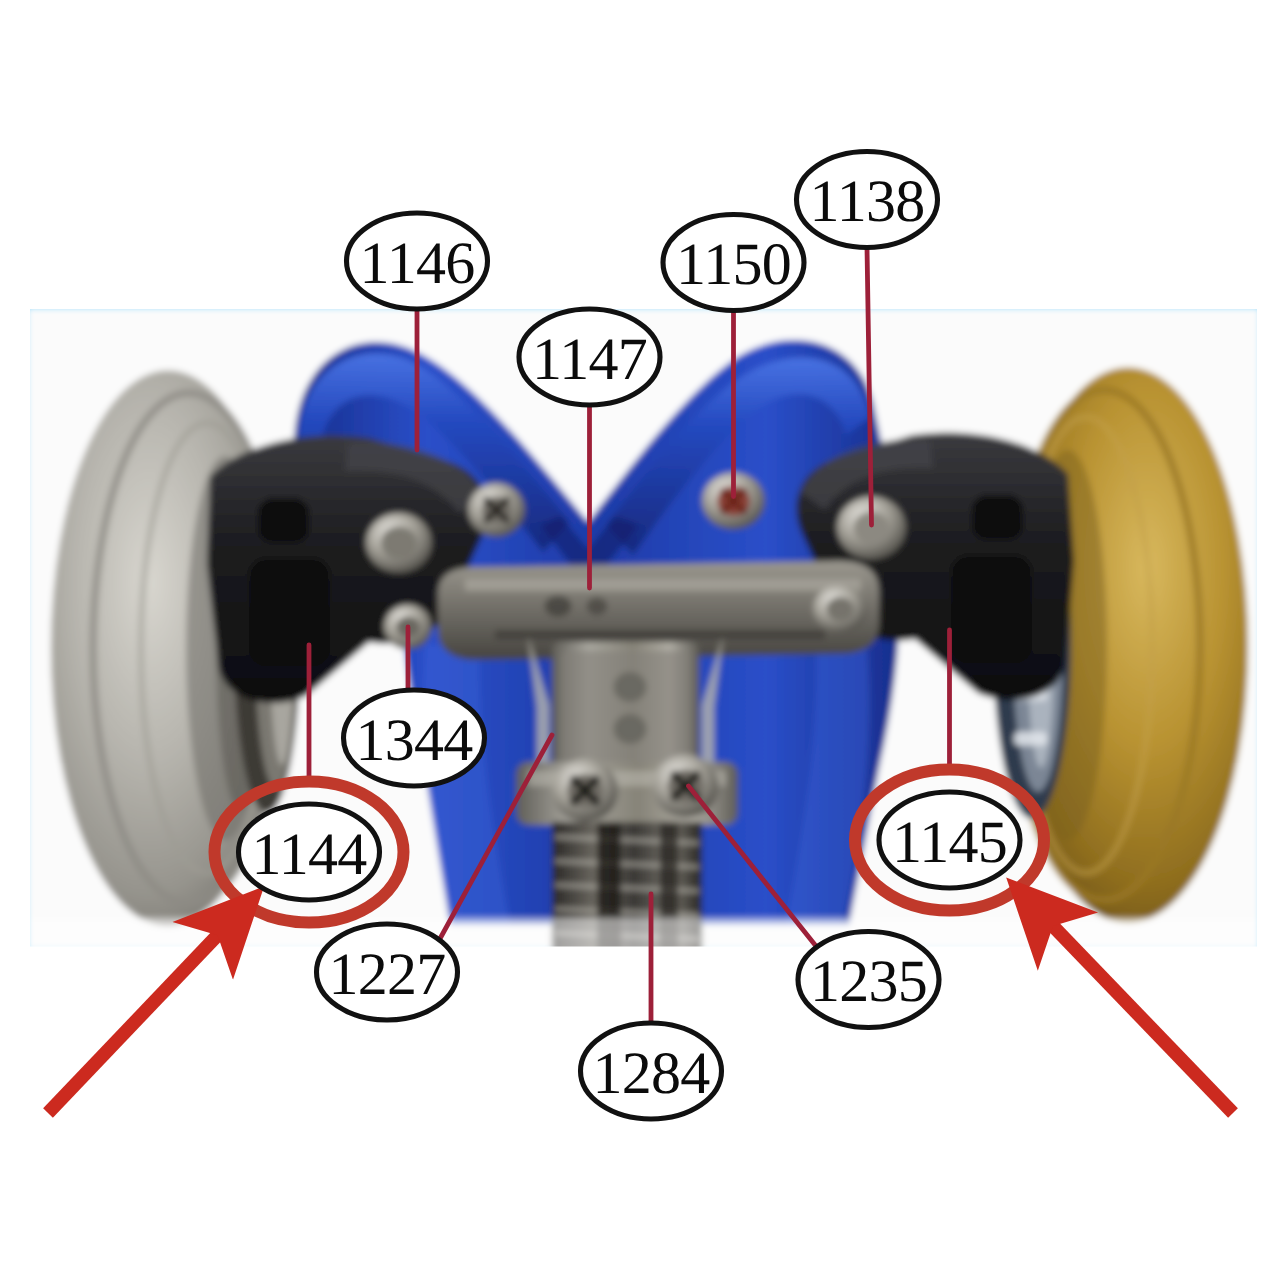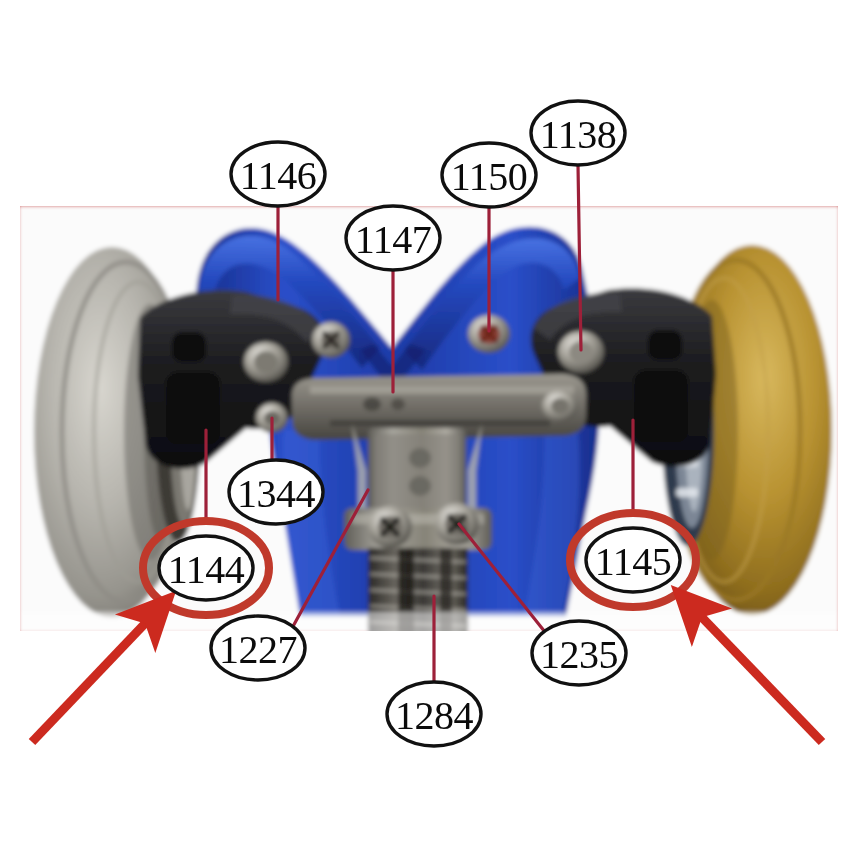--- a/index.html
+++ b/index.html
@@ -1,17 +1,17 @@
 <!DOCTYPE html>
 <html><head>
 <meta charset="utf-8">
 <style>
   html,body{margin:0;padding:0;background:#ffffff;}
   body{width:856px;height:856px;overflow:hidden;font-family:"Liberation Serif",serif;}
-  #stage{position:relative;width:856px;height:856px;background:#b91c1c;}
+  #stage{position:relative;width:856px;height:856px;background:#7dd3fc;}
   #photo{position:absolute;left:0;top:0;width:856px;height:856px;}
   #overlay{position:absolute;left:0;top:0;width:856px;height:856px;}
   .callout-text{
     font-family:"Liberation Serif",serif;
     font-size:40px;
     fill:#0b0b0b;
     text-anchor:middle;
     dominant-baseline:central;
     letter-spacing:-0.5px;
   }

